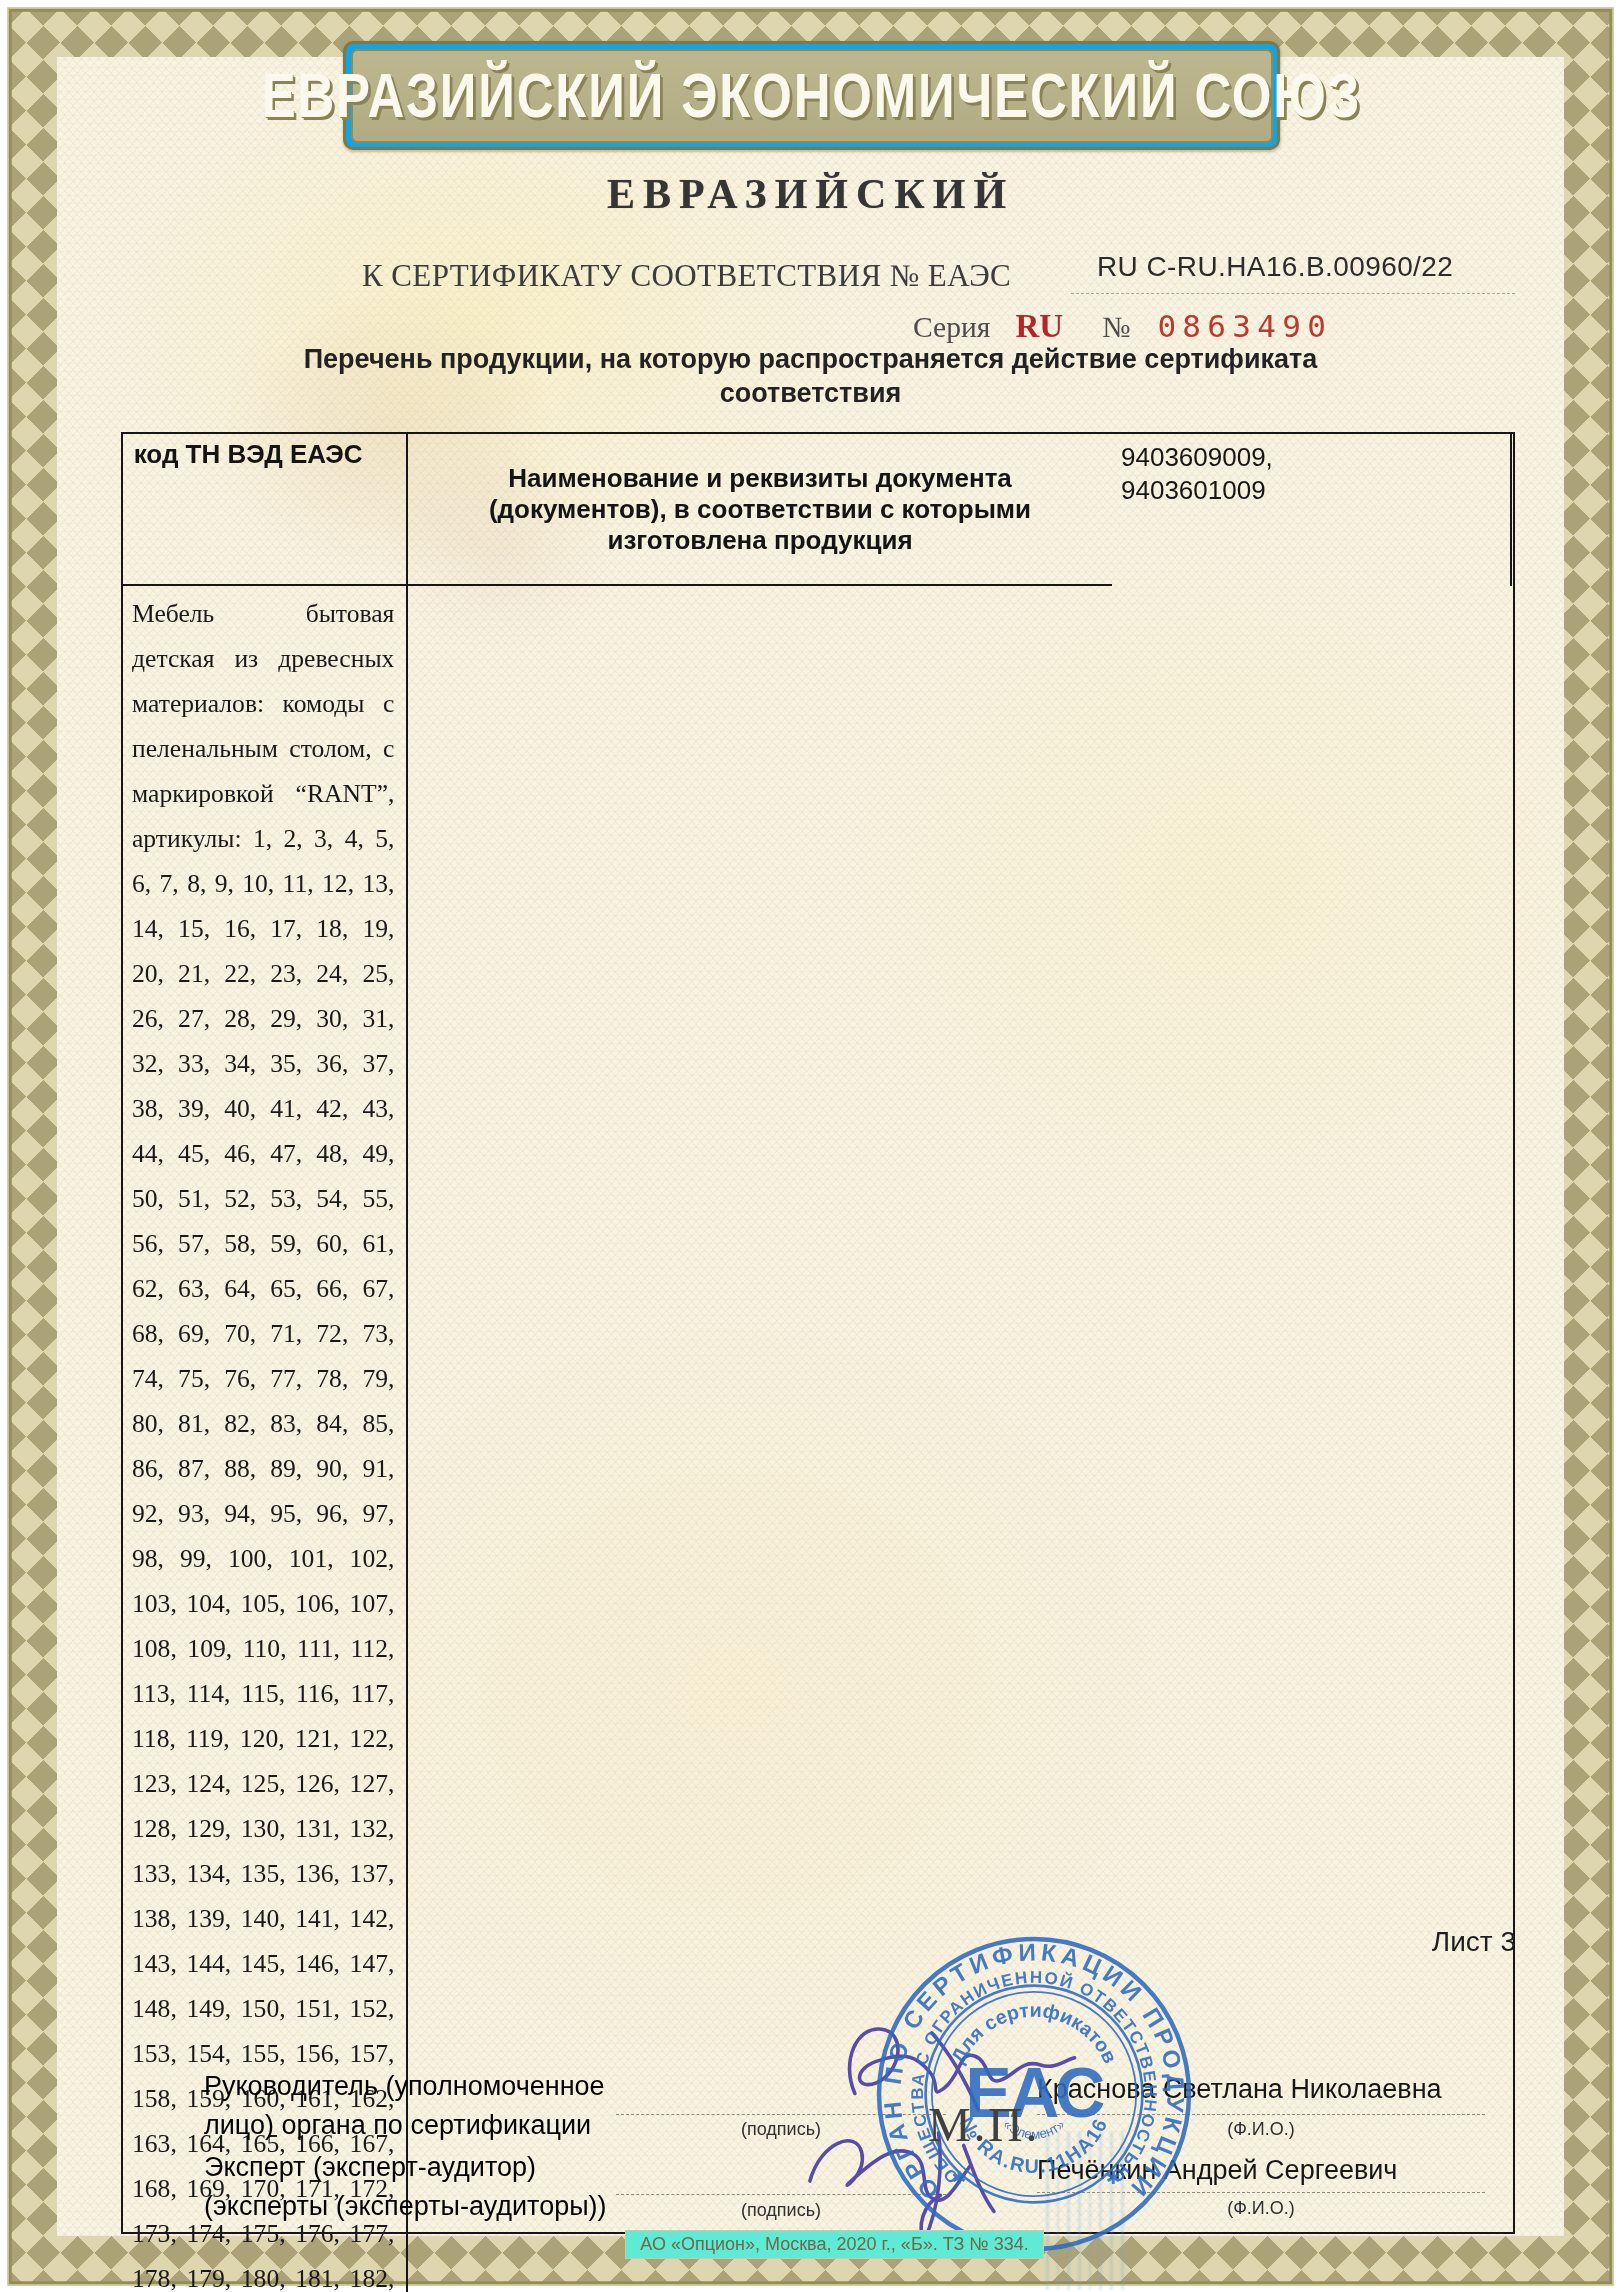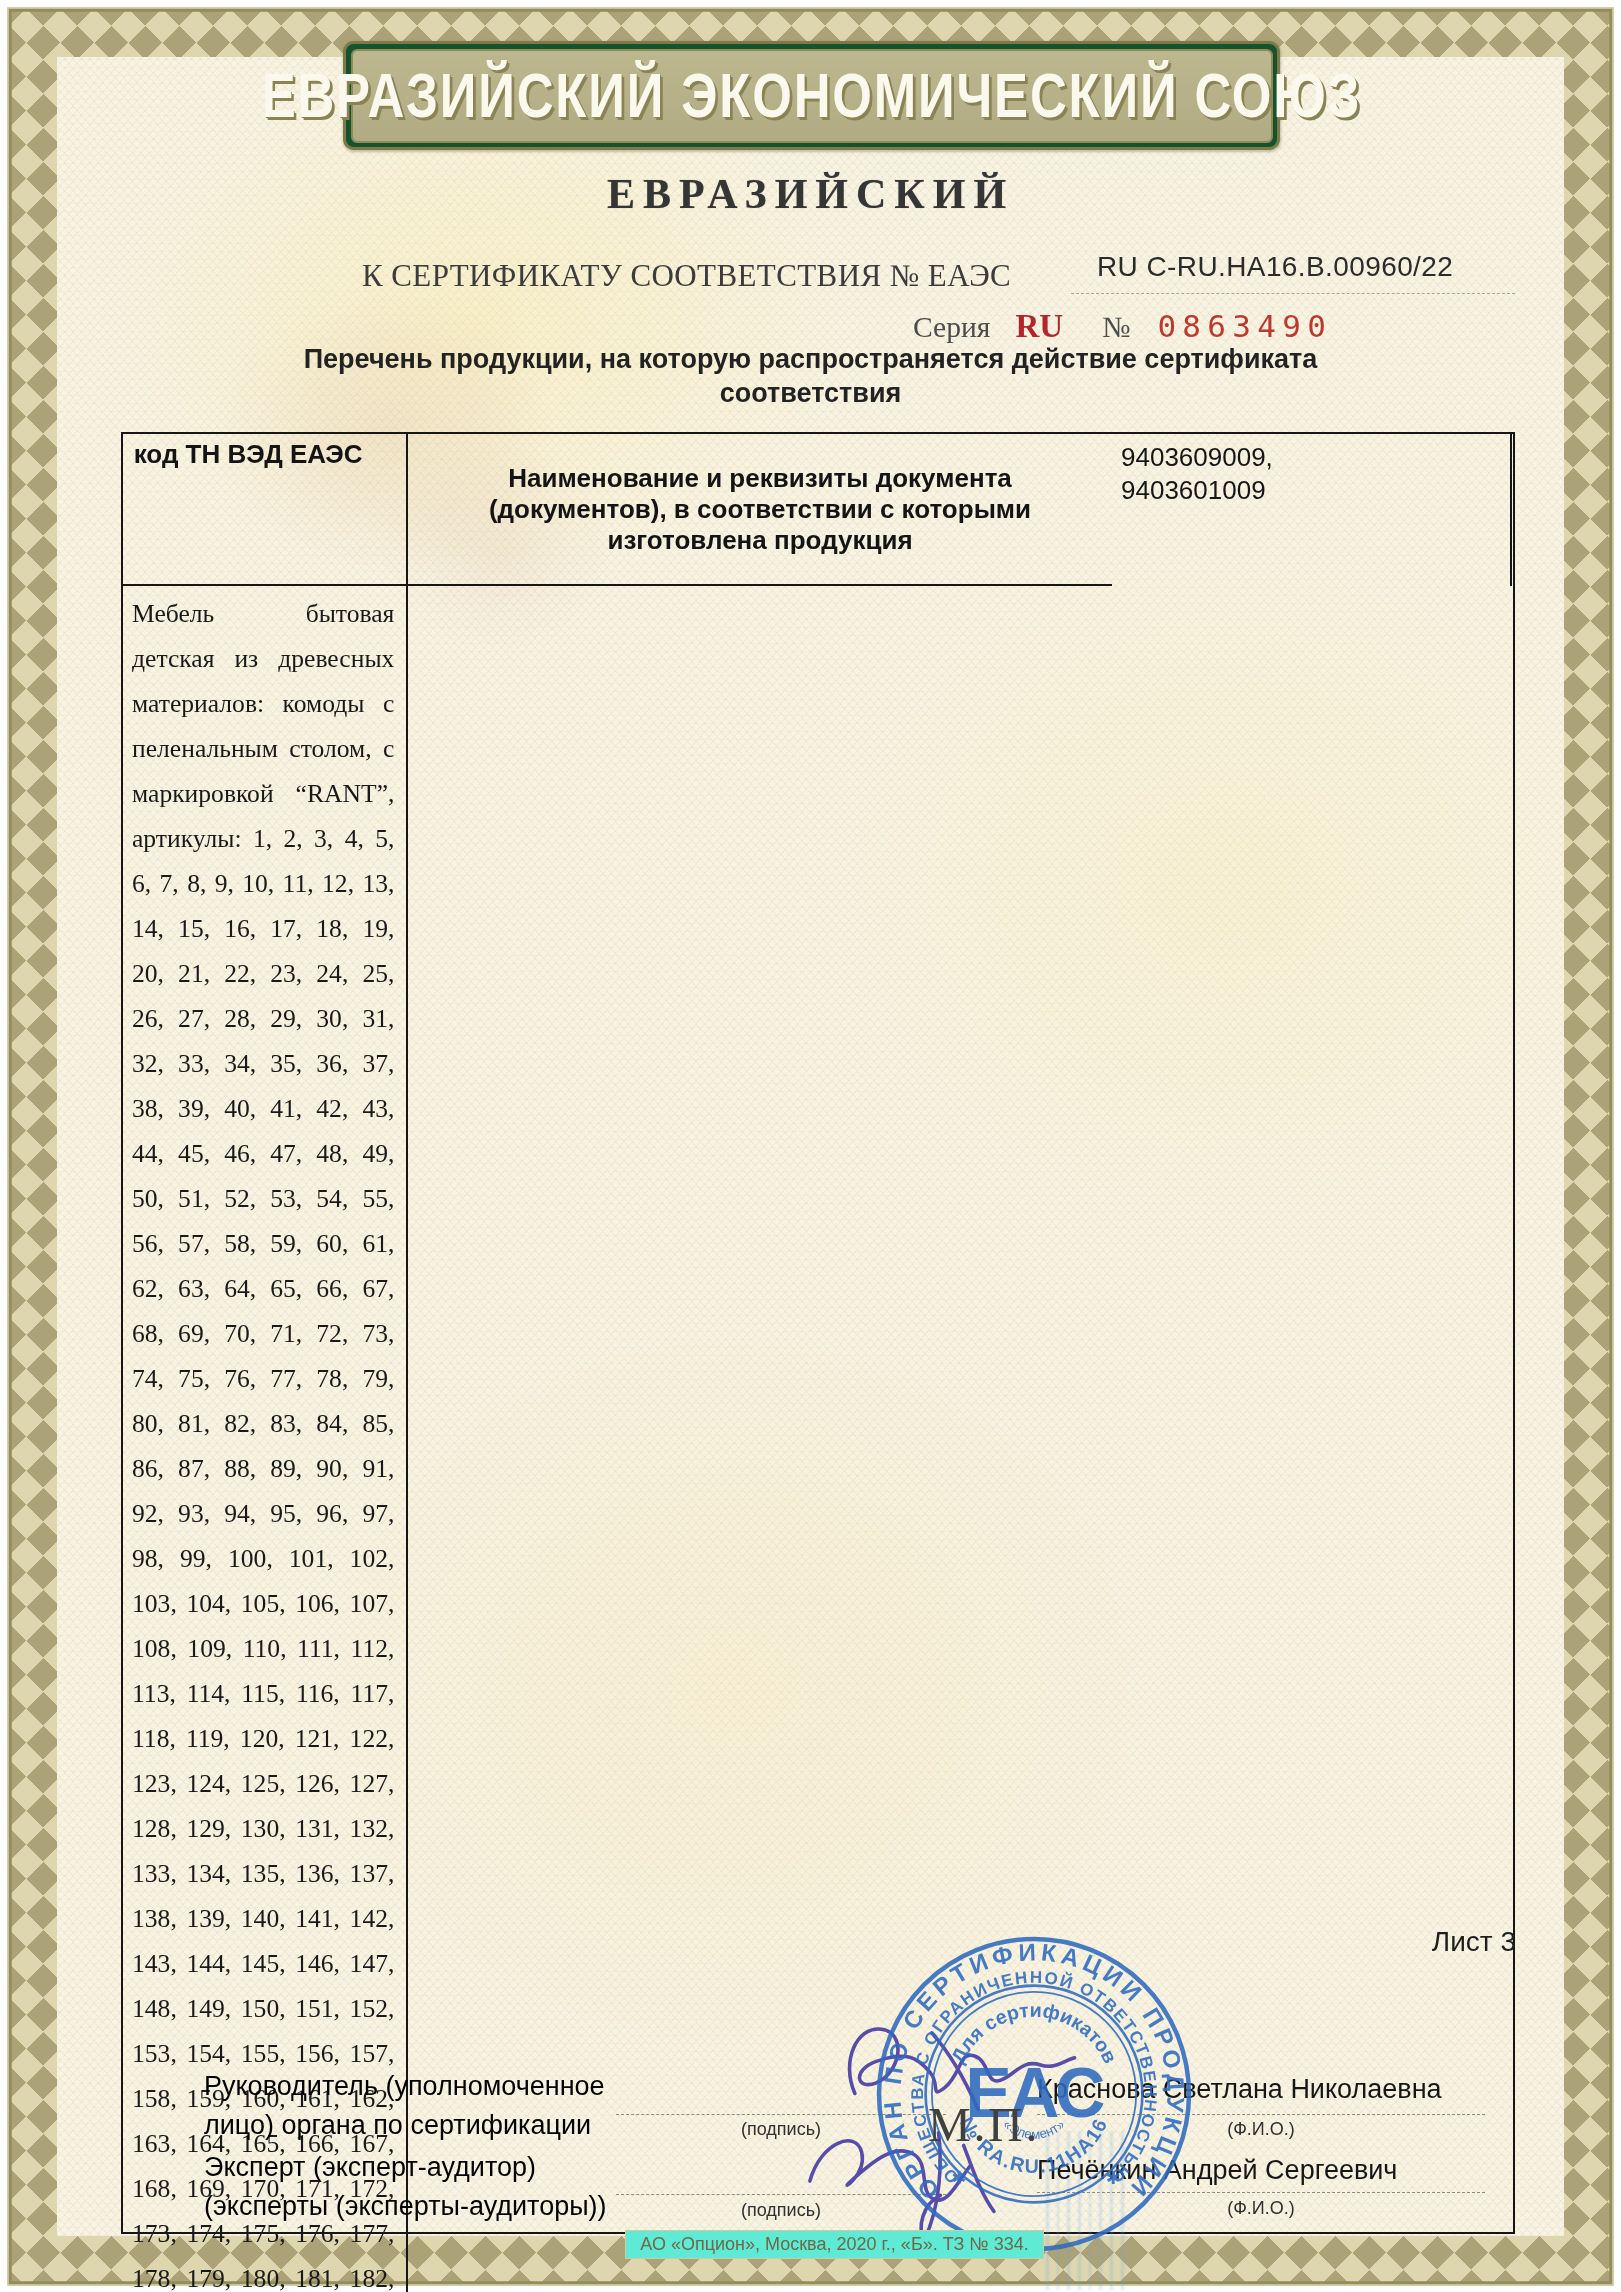--- a/index.html
+++ b/index.html
@@ -25,21 +25,21 @@
       repeating-linear-gradient(-48deg, rgba(196,164,62,.085) 0 1.4px, transparent 1.4px 6.3px),
       repeating-linear-gradient(0deg, rgba(140,150,200,.05) 0 0.9px, transparent 0.9px 8px);}
   .watermark-smudge{position:absolute;left:188px;top:224px;width:502px;height:466px;
     background:
       radial-gradient(233px 197px at 40% 45%, rgba(178,112,62,.10), transparent 75%),
       radial-gradient(161px 143px at 62% 70%, rgba(178,112,62,.08), transparent 75%);
     filter:blur(1.8px);}
 
   
   .banner{position:absolute;left:343px;top:41px;width:937px;height:109px;
-    border:3.6px solid #7e7948;border-radius:10.7px;background:#14532d;padding:4.5px;
+    border:3.6px solid #7e7948;border-radius:10.7px;background:#0ea5e9;padding:4.5px;
     box-shadow:0.9px 1.8px 2.7px rgba(90,85,45,.35);}
   .banner-inner{width:100%;height:100%;border:2.7px solid #8f8a57;border-radius:6.3px;
     background:linear-gradient(#bcb78e,#b0ab82);display:flex;align-items:center;justify-content:center;}
   .banner-text{font-weight:700;font-size:51px;letter-spacing:1.8px;color:#fbf9ee;
     transform:scaleY(1.22);white-space:nowrap;
     text-shadow:2.7px 2.7px 0 #8a8454,0.9px 0.9px 0 #8a8454;}
 
   
   .title{position:absolute;left:0;top:170px;width:1621px;text-align:center;
     font-family:"Liberation Serif",serif;font-weight:700;font-size:42px;letter-spacing:8px;

